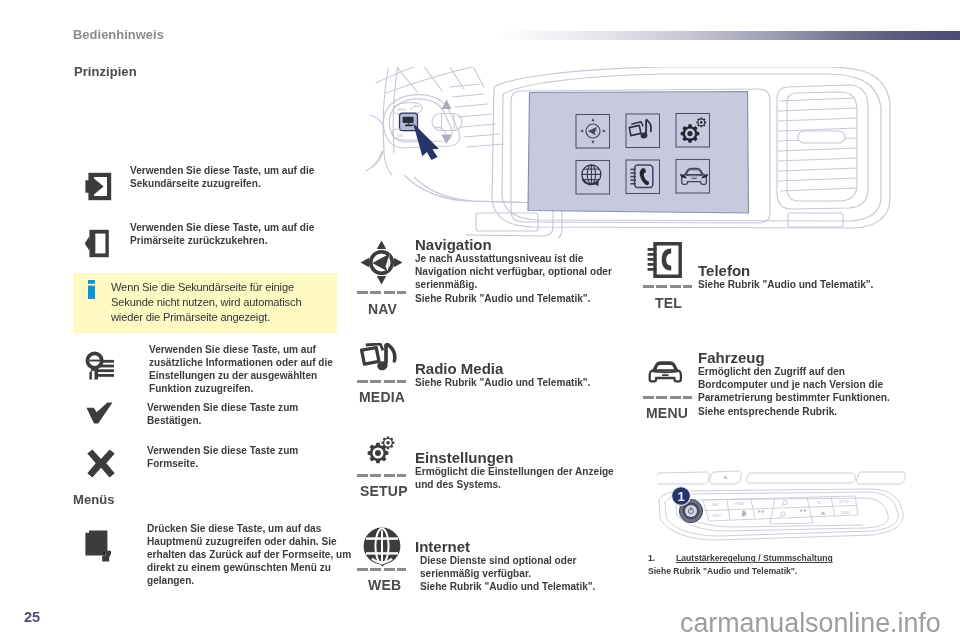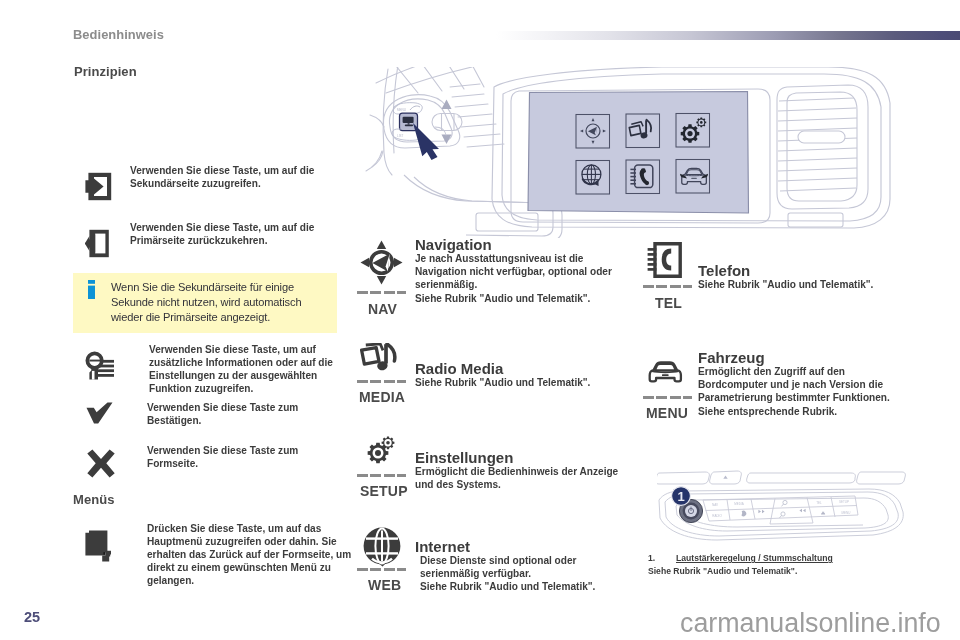--- a/index.html
+++ b/index.html
@@ -378,21 +378,21 @@
       <circle cx="11.0" cy="17.0" r="5.5" fill="#ffffff"></circle>
       <circle cx="11.0" cy="17.0" r="3.0" fill="#3c3c3c"></circle>
       <path d="M27.41 5.73 L27.41 7.87 L25.84 8.04 L25.30 9.34 L26.29 10.58 L24.78 12.09 L23.54 11.10 L22.24 11.64 L22.07 13.21 L19.93 13.21 L19.76 11.64 L18.46 11.10 L17.22 12.09 L15.71 10.58 L16.70 9.34 L16.16 8.04 L14.59 7.87 L14.59 5.73 L16.16 5.56 L16.70 4.26 L15.71 3.02 L17.22 1.51 L18.46 2.50 L19.76 1.96 L19.93 0.39 L22.07 0.39 L22.24 1.96 L23.54 2.50 L24.78 1.51 L26.29 3.02 L25.30 4.26 L25.84 5.56 Z" fill="#3c3c3c"></path>
       <circle cx="21.0" cy="6.8" r="3.7" fill="#ffffff"></circle>
       <circle cx="21.0" cy="6.8" r="1.8" fill="#3c3c3c"></circle>
     </svg>
   </span>
   <span class="dash" style="top:38px;left:-3px;width:49px;"></span>
   <span class="tag" style="left:0px;top:47px;">SETUP</span>
   <span class="ftitle" style="left:55px;top:15px;">Einstellungen</span>
-  <span class="fdesc" style="left:55px;top:28.5px;width:208px;white-space:pre-line;">Ermöglicht die Bedienhinweis der Anzeige und des Systems.</span>
+  <span class="fdesc" style="left:55px;top:28.5px;width:208px;white-space:pre-line;">Ermöglicht die Einstellungen der Anzeige und des Systems.</span>
 </div>
 
 <div class="fb" style="left:360px;top:527px;">
   <span class="ficon" style="left:3px;">
     <svg width="40" height="40" viewBox="0 0 40 40">
       <circle cx="19.0" cy="19.0" r="18.4" fill="#3c3c3c"></circle>
       <path d="M11.0 33.0 L26.0 33.0 L19.6 39.6 Z" fill="#3c3c3c"></path>
       <g stroke="#ffffff" stroke-width="2.0" fill="none">
         <path d="M19.0 3.4 V34.0"></path>
       </g>

